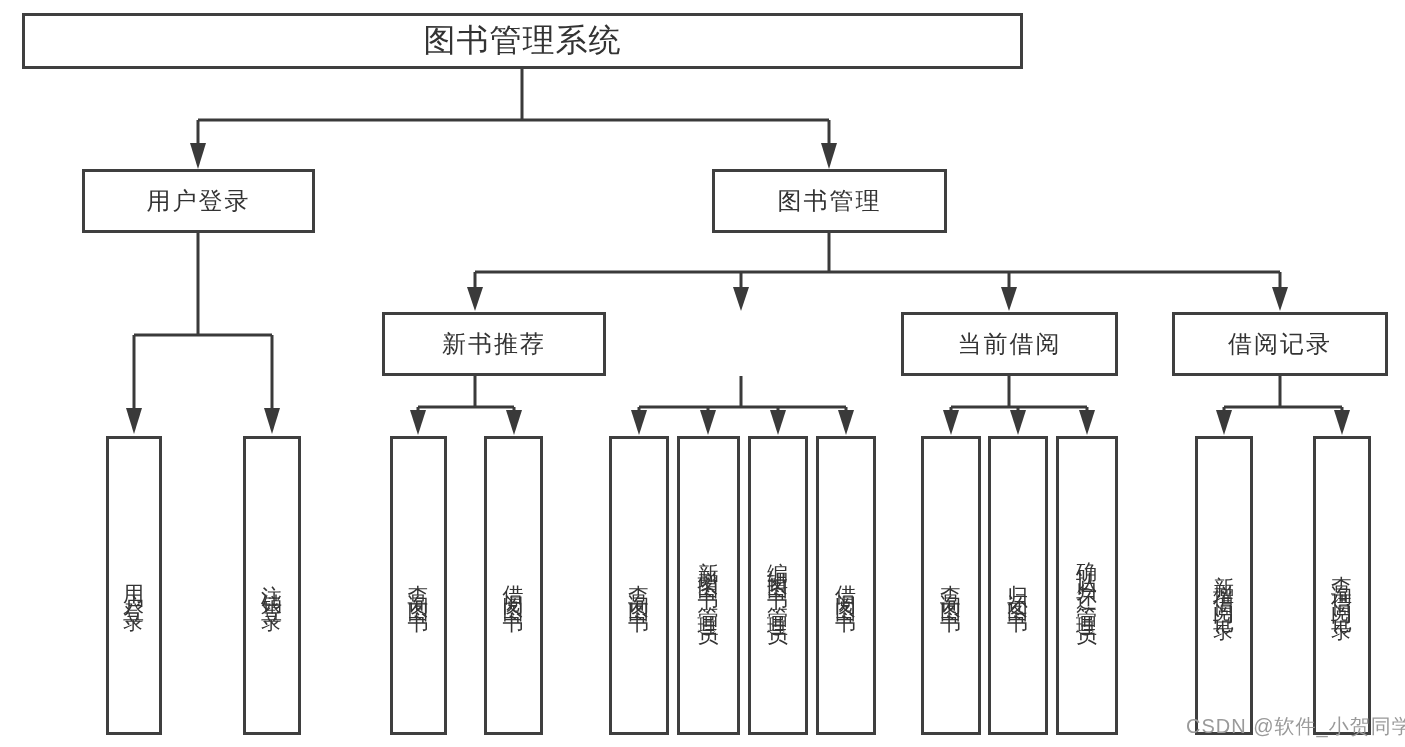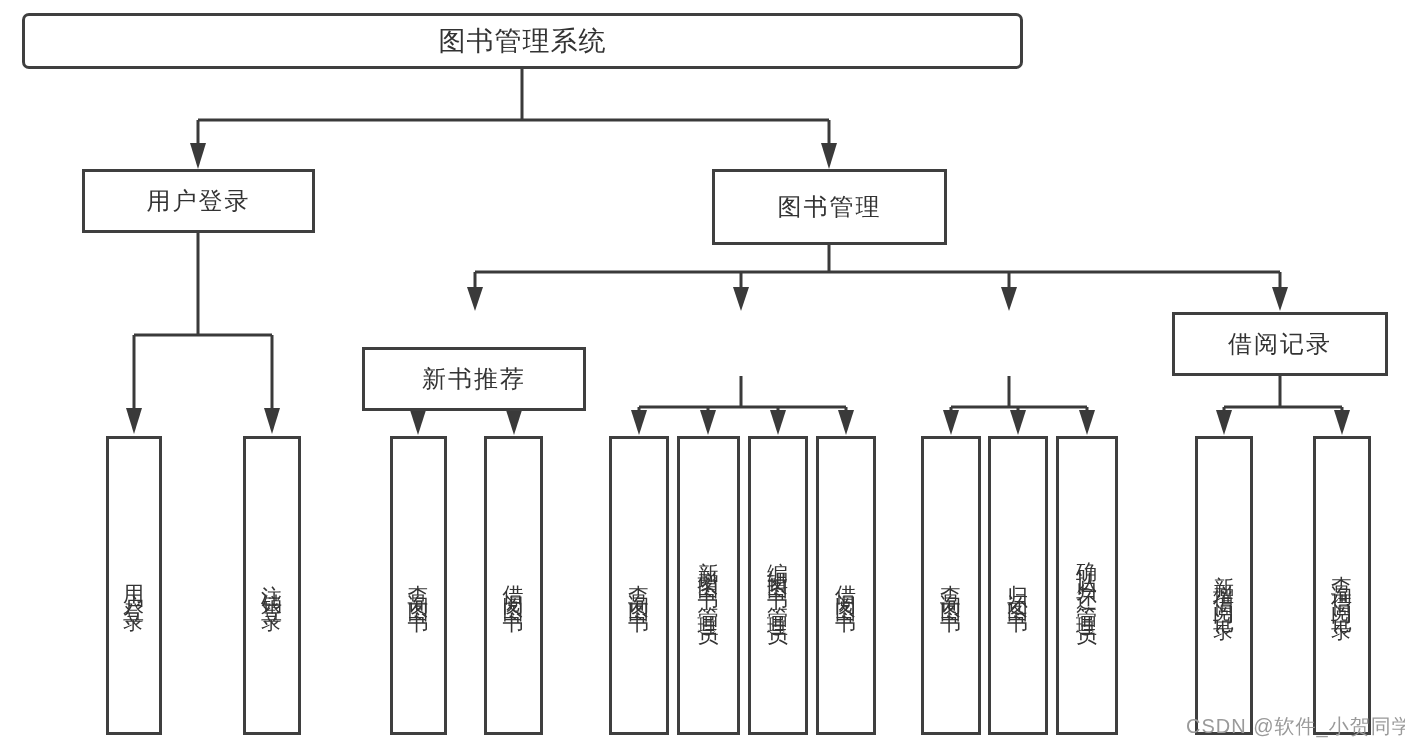--- a/index.html
+++ b/index.html
@@ -16,21 +16,21 @@
     box-sizing:border-box;
     border:3px solid #3f3f3f;
     background:#ffffff;
     display:flex;
     align-items:center;
     justify-content:center;
     color:#333333;
     text-align:center;
   }
   .h-node{font-size:24px;letter-spacing:2px;}
-  .root-node{font-size:27px;letter-spacing:1px;border-radius:7px;}
+  .root-node{font-size:32px;letter-spacing:1px;}
   .v-node{
     writing-mode:vertical-rl;
     text-orientation:mixed;
     font-size:21px;
     letter-spacing:9px;
     line-height:1;
   }
   .watermark{
     position:absolute;
     left:1186px;top:713px;
@@ -101,26 +101,29 @@
     </g>
   </svg>
 
   <div class="node h-node root-node" style="left:22px;top:13px;width:1001px;height:56px;">
     <span>图书管理系统</span>
   </div>
 
   <div class="node h-node" style="left:82px;top:169px;width:233px;height:64px;">
     <span>用户登录</span>
   </div>
-  <div class="node h-node" style="left:712px;top:169px;width:235px;height:76px;">
+  <div class="node h-node" style="left:712px;top:169px;width:235px;height:64px;">
     <span>图书管理</span>
   </div>
 
-  <div class="node h-node" style="left:362px;top:312px;width:224px;height:64px;margin-top:35px;">
+  <div class="node h-node" style="left:382px;top:312px;width:224px;height:64px;">
     <span>新书推荐</span>
+  </div>
+  <div class="node h-node" style="left:901px;top:312px;width:217px;height:64px;">
+    <span>当前借阅</span>
   </div>
   <div class="node h-node" style="left:1172px;top:312px;width:216px;height:64px;">
     <span>借阅记录</span>
   </div>
 
   <div class="node v-node" style="left:106px;top:436px;width:56px;height:299px;">
     <span>用户登录</span>
   </div>
   <div class="node v-node" style="left:243px;top:436px;width:58px;height:299px;">
     <span>注销登录</span>

